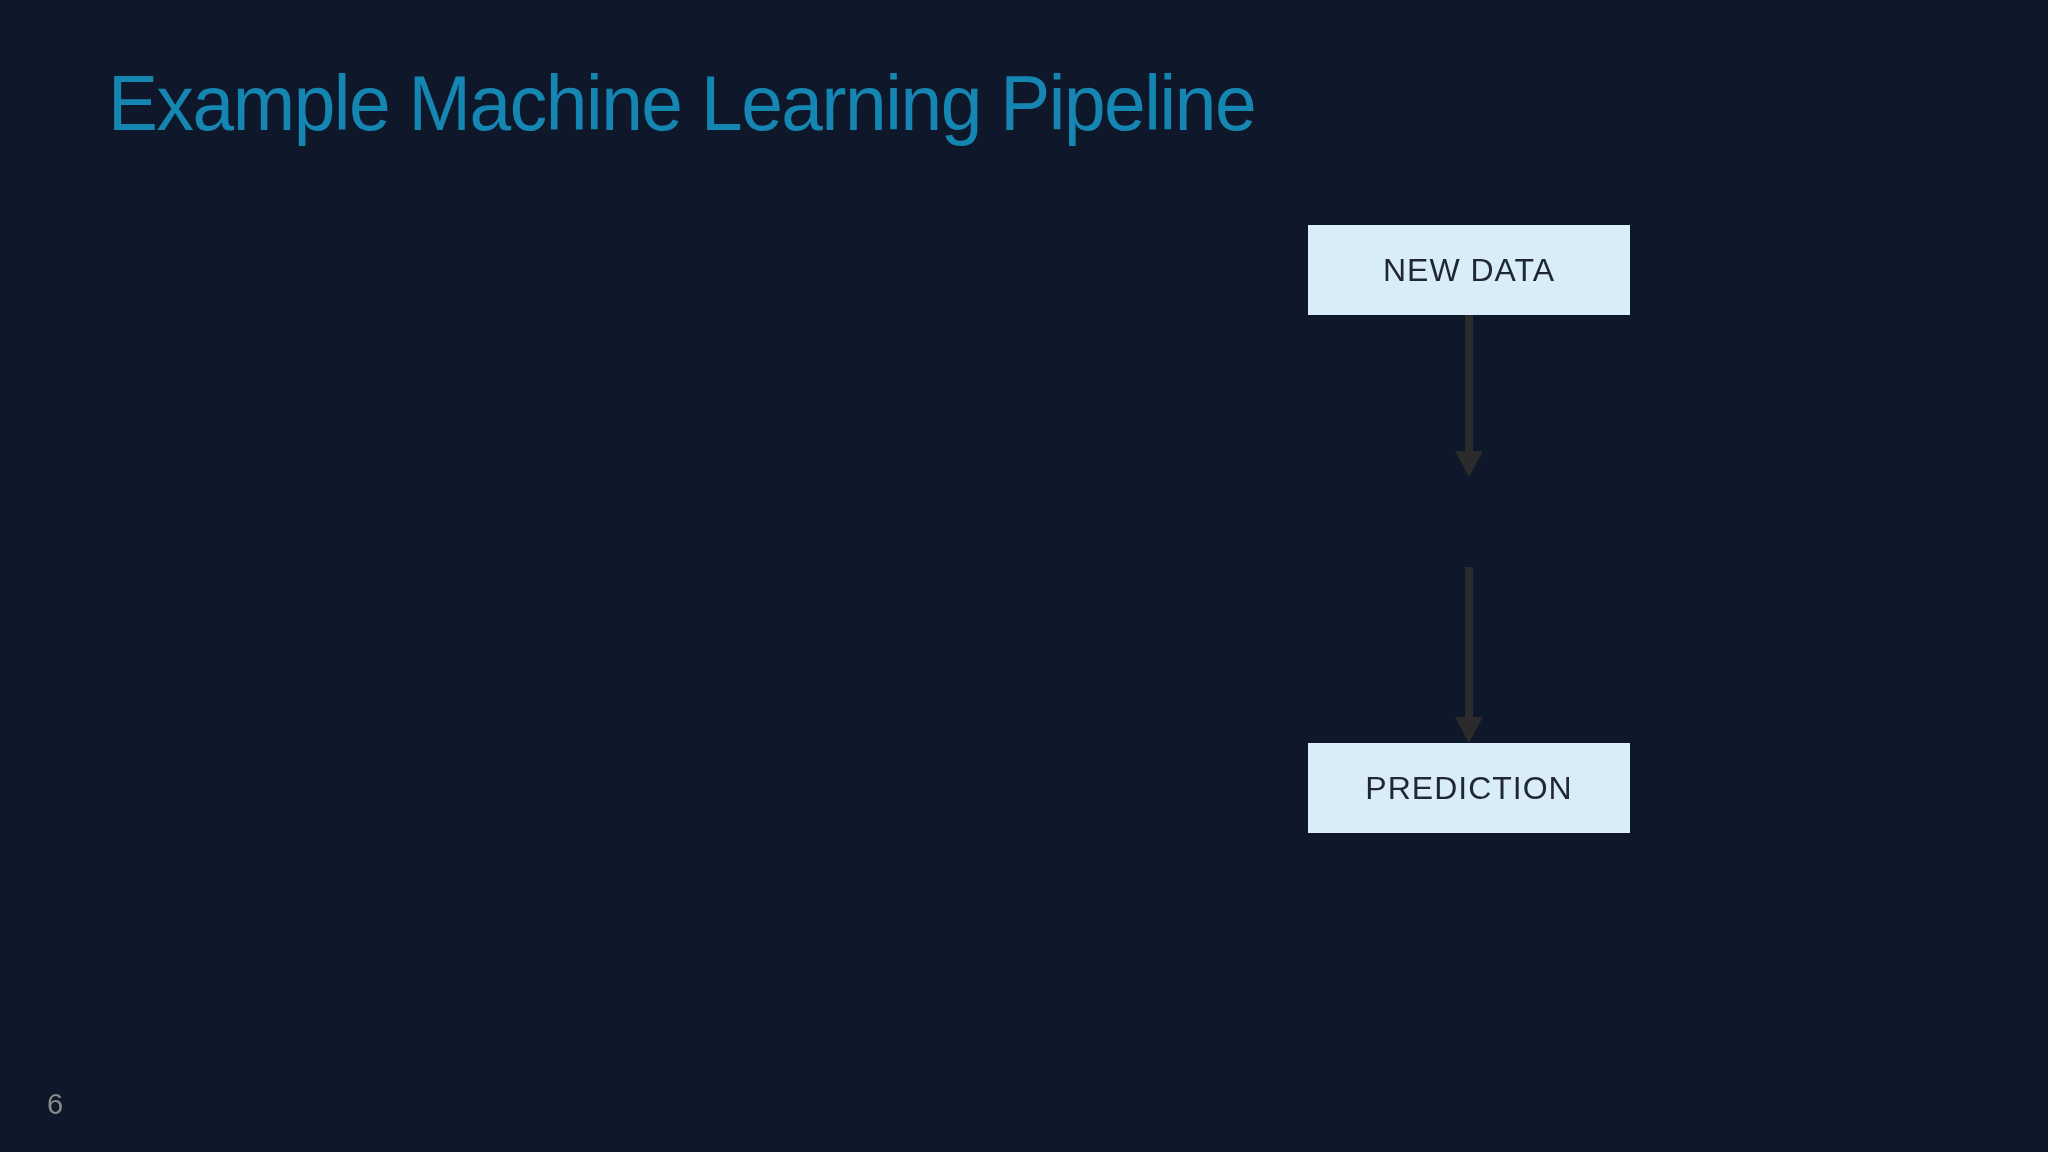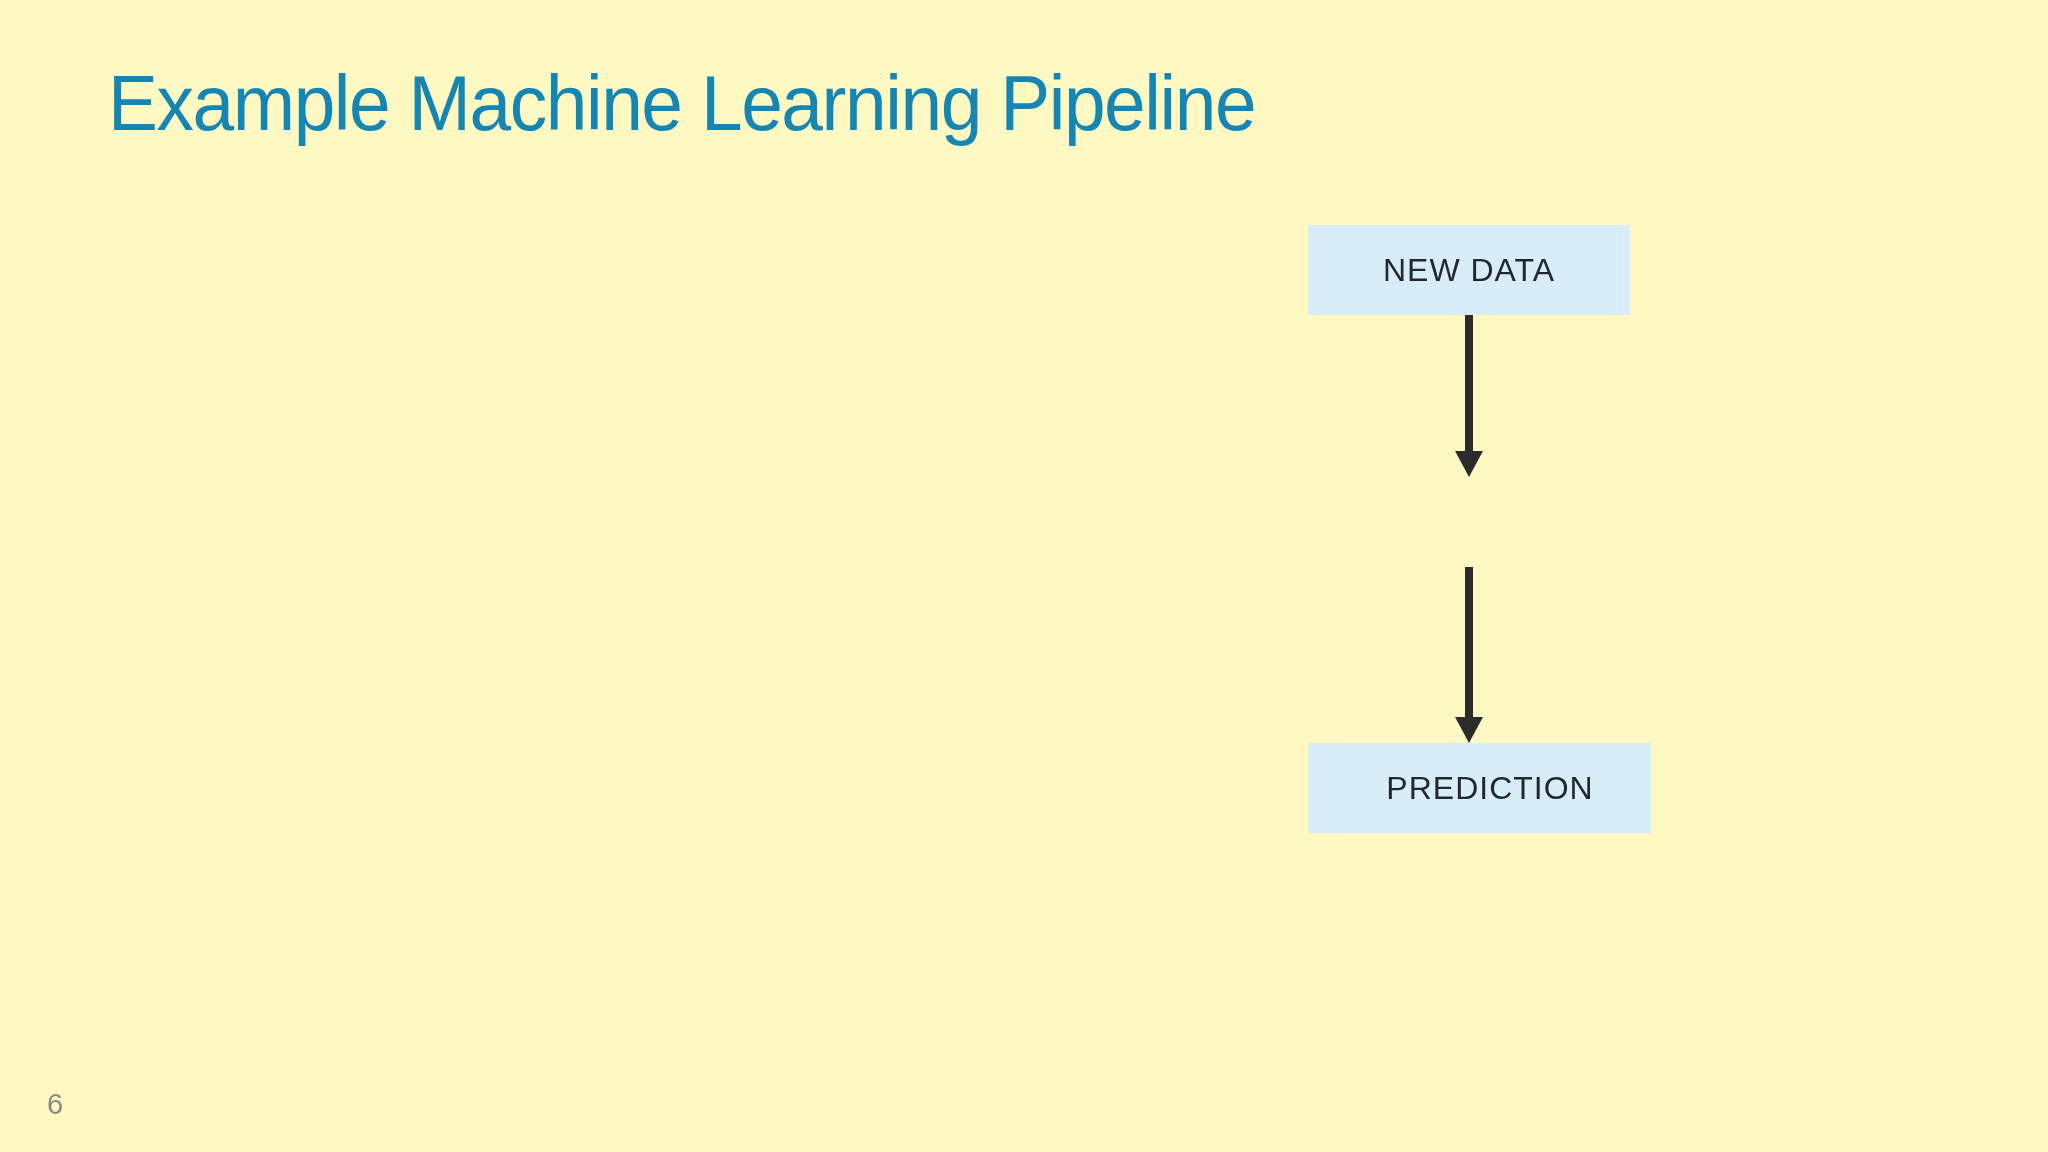--- a/index.html
+++ b/index.html
@@ -10,21 +10,21 @@
     width: 2048px;
     height: 1152px;
     background: #ffffff;
     font-family: "Liberation Sans", sans-serif;
     position: relative;
     overflow: hidden;
   }
   .slide {
     position: absolute;
     inset: 0;
-    background: #fef9c3;
+    background: #0f172a;
   }
   .title {
     position: absolute;
     left: 108px;
     top: 58px;
     margin: 0;
     font-size: 78px;
     font-weight: 400;
     letter-spacing: -1.5px;
     color: #1586b2;
@@ -49,21 +49,21 @@
     font-size: 32px;
     font-weight: 400;
     letter-spacing: 1px;
     display: flex;
     align-items: center;
     justify-content: center;
     white-space: nowrap;
   }
   .node-1 { top: 0; }
   .node-2 { top: 252px; }
-  .node-3 { top: 518px; padding-left: 21px; }
+  .node-3 { top: 518px; }
   .arrow {
     position: absolute;
     left: 141px;
     width: 40px;
     display: block;
   }
   .arrow-1 { top: 90px;  height: 162px; }
   .arrow-2 { top: 342px; height: 176px; }
   .page-number {
     position: absolute;

